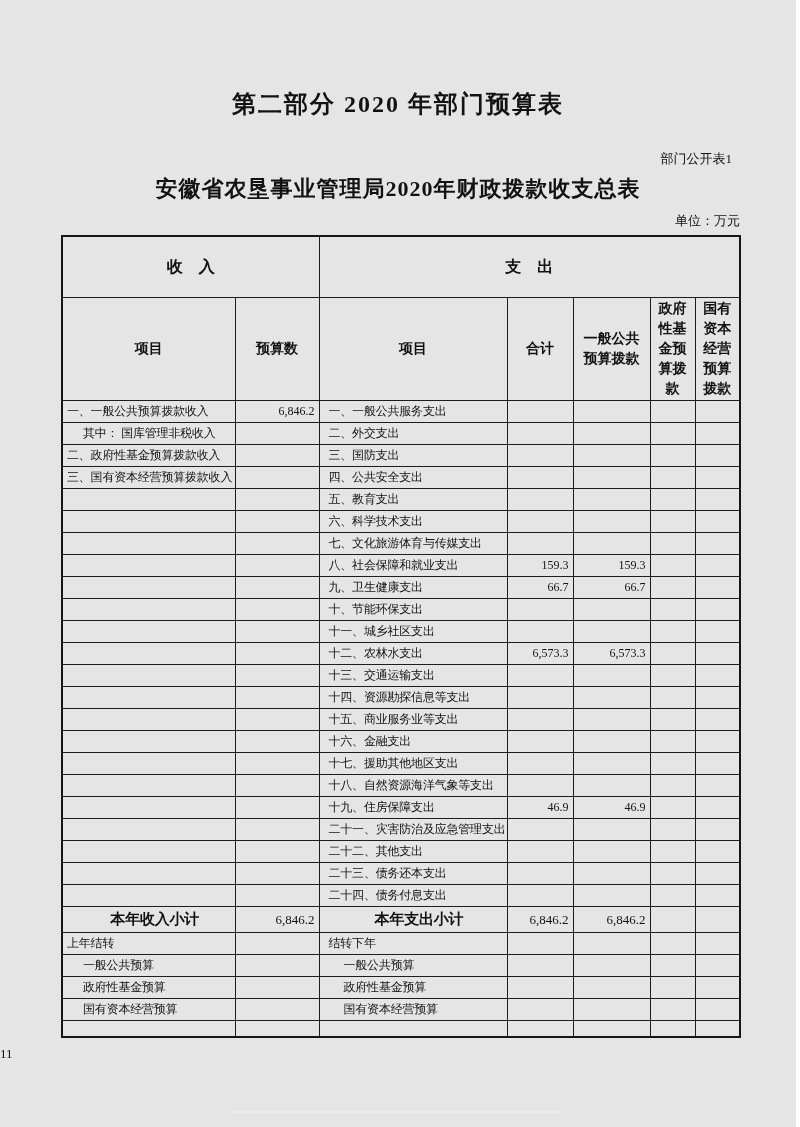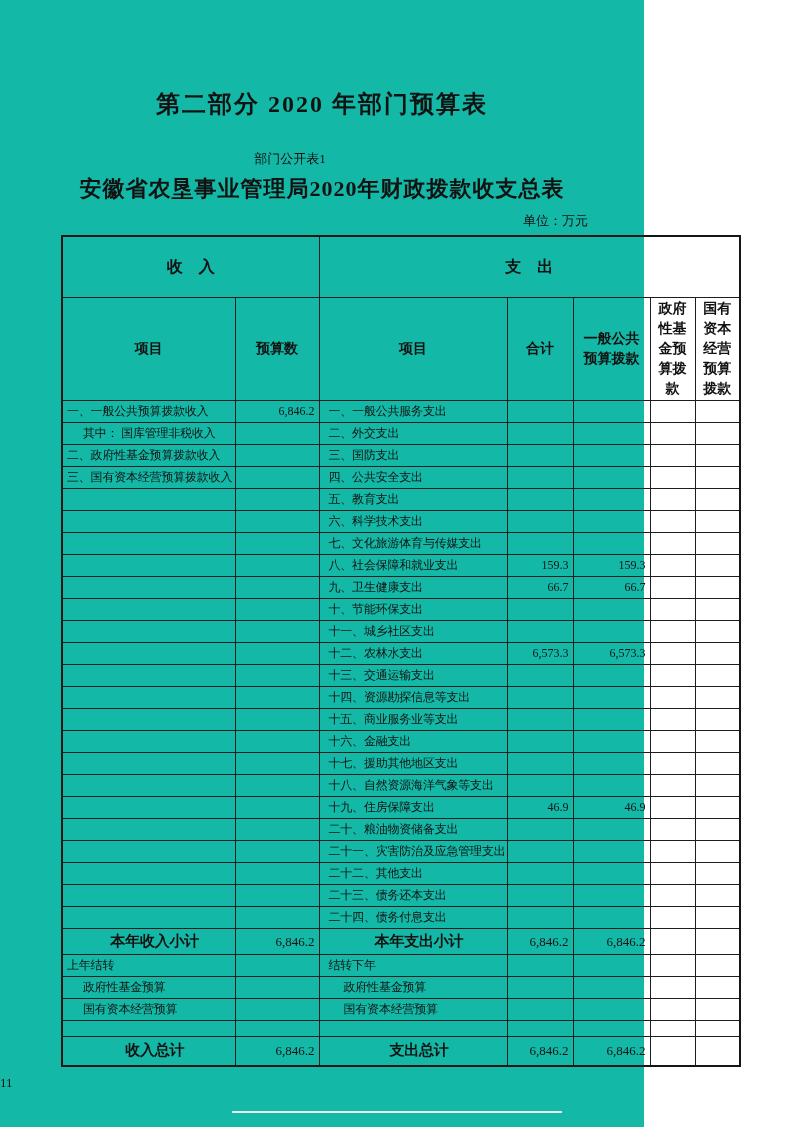--- a/index.html
+++ b/index.html
@@ -4,32 +4,32 @@
 <style>
   html,body { margin:0; padding:0; }
   body {
     width:800px; height:1127px;
     background:#ffffff;
     font-family:"Liberation Serif","DejaVu Serif",serif;
     color:#121212;
     position:relative;
     overflow:hidden;
   }
-  .sheet { position:relative; width:644px; height:1127px; background:#14b8a6;font-family:Liberation Serif, serif; }
+  .sheet { position:relative; width:796px; height:1127px; background:#e5e5e5;font-family:Liberation Serif, serif; }
 
   .section-title {
     padding-top:88px;
     text-align:center;
     font-size:24px;
     font-weight:bold;
     letter-spacing:2px;
   }
   .table-label {
     margin-top:30px;
-    text-align:center;
+    text-align:right;
     padding-right:64px;
     font-size:13px;
   }
   .table-title {
     margin-top:6px;
     text-align:center;
     font-size:22px;
     font-weight:bold;
     letter-spacing:1px;
   }
@@ -313,29 +313,20 @@
           <td class="c-num"></td>
           <td class="c-item x">十九、住房保障支出</td>
           <td class="c-num">46.9</td>
           <td class="c-num">46.9</td>
           <td class="c-num"></td>
           <td class="c-num"></td>
         </tr>
         <tr class="row-data">
           <td class="c-item"></td>
           <td class="c-num"></td>
-          <td class="c-item x">二十、粮油物资储备支出</td>
-          <td class="c-num"></td>
-          <td class="c-num"></td>
-          <td class="c-num"></td>
-          <td class="c-num"></td>
-        </tr>
-        <tr class="row-data">
-          <td class="c-item"></td>
-          <td class="c-num"></td>
           <td class="c-item x">二十一、灾害防治及应急管理支出</td>
           <td class="c-num"></td>
           <td class="c-num"></td>
           <td class="c-num"></td>
           <td class="c-num"></td>
         </tr>
         <tr class="row-data">
           <td class="c-item"></td>
           <td class="c-num"></td>
           <td class="c-item x">二十二、其他支出</td>
@@ -374,20 +365,29 @@
         <tr class="row-carry">
           <td class="c-item">上年结转</td>
           <td class="c-num"></td>
           <td class="c-item x">结转下年</td>
           <td class="c-num"></td>
           <td class="c-num"></td>
           <td class="c-num"></td>
           <td class="c-num"></td>
         </tr>
         <tr class="row-carry">
+          <td class="c-item ind">一般公共预算</td>
+          <td class="c-num"></td>
+          <td class="c-item x ind">一般公共预算</td>
+          <td class="c-num"></td>
+          <td class="c-num"></td>
+          <td class="c-num"></td>
+          <td class="c-num"></td>
+        </tr>
+        <tr class="row-carry">
           <td class="c-item ind">政府性基金预算</td>
           <td class="c-num"></td>
           <td class="c-item x ind">政府性基金预算</td>
           <td class="c-num"></td>
           <td class="c-num"></td>
           <td class="c-num"></td>
           <td class="c-num"></td>
         </tr>
         <tr class="row-carry">
           <td class="c-item ind">国有资本经营预算</td>
@@ -400,29 +400,20 @@
         </tr>
         <tr class="row-blank">
           <td class="c-item"></td>
           <td class="c-num"></td>
           <td class="c-item x"></td>
           <td class="c-num"></td>
           <td class="c-num"></td>
           <td class="c-num"></td>
           <td class="c-num"></td>
         </tr>
-        <tr class="row-total">
-          <td class="c-item">收入总计</td>
-          <td class="c-num">6,846.2</td>
-          <td class="c-item x">支出总计</td>
-          <td class="c-num">6,846.2</td>
-          <td class="c-num">6,846.2</td>
-          <td class="c-num"></td>
-          <td class="c-num"></td>
-        </tr>
       </tbody>
   </table>
 
   <div class="page-number">11</div>
 
   <div class="scan-noise"></div>
 
 </div>
 
 </body></html>

